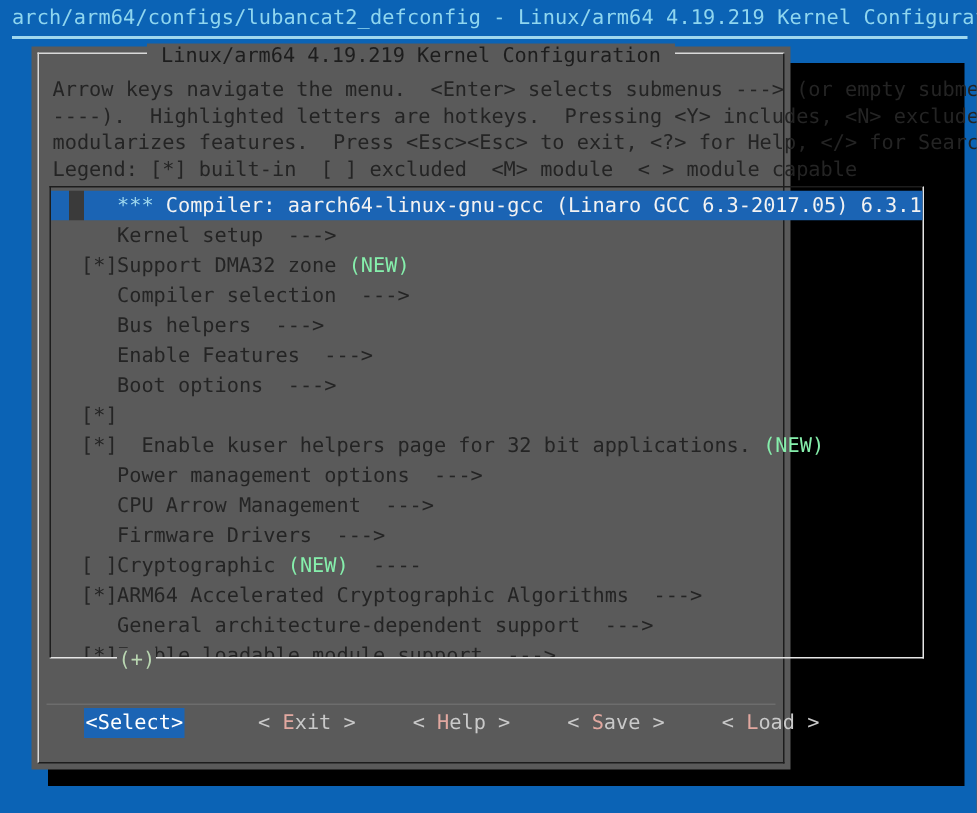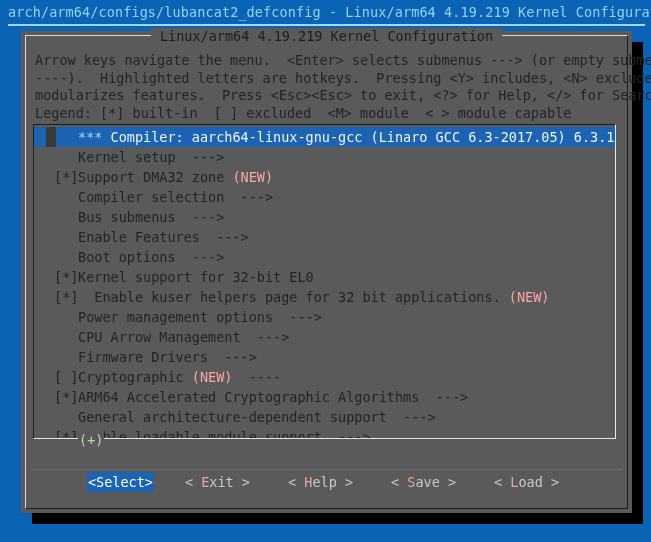--- a/index.html
+++ b/index.html
@@ -50,21 +50,21 @@
     width: 611px;
     height: 482px;
     background: #000000;
   }
 
   
   #dialog {
     position: absolute;
     left: 21px;
     top: 31px;
-    width: 611px;
+    width: 506px;
     height: 482px;
     background: #5a5a5a;
     box-sizing: border-box;
   }
   
   #dialog-frame {
     position: absolute;
     left: 4px;
     top: 4px;
     right: 4px;
@@ -133,21 +133,21 @@
     overflow: hidden;
   }
   .menu-row .tag {
     position: absolute;
     left: 20px;
     top: 0;
     white-space: pre;
     color: #242424;
   }
   .menu-row .new {
-    color: #fca5a5;
+    color: #86efac;
   }
   .menu-row.selected {
     padding-left: 0;
     height: 20px;
   }
   .menu-row.selected .cursor-block {
     display: inline-block;
     width: 12px;
     height: 20px;
     background: #1b64b4;
@@ -203,21 +203,21 @@
     padding: 0 2px;
     margin: 0 17px;
     white-space: pre;
   }
   .btn .hot {
     color: #e2a8a0;
   }
   .btn.active {
     background: #1b64b4;
     color: #ffffff;
-    margin: 0 12px;
+    margin: 0 30px;
     padding: 0 1px;
   }
   .btn.active .hot {
     color: #ffffff;
   }
   
   #button-sep {
     position: absolute;
     left: 5px;
     right: 5px;
@@ -247,24 +247,24 @@
 ----).  Highlighted letters are hotkeys.  Pressing &lt;Y&gt; includes, &lt;N&gt; excludes, &lt;M&gt;
 modularizes features.  Press &lt;Esc&gt;&lt;Esc&gt; to exit, &lt;?&gt; for Help, &lt;/&gt; for Search.
 Legend: [*] built-in  [ ] excluded  &lt;M&gt; module  &lt; &gt; module capable</div>
 
     <div id="listbox">
       <div id="menu-list">
           <div class="menu-row selected"><span class="cursor-block"></span><span class="cursor-block2"></span><span class="sel-text"><span class="stars">*** </span>Compiler: aarch64-linux-gnu-gcc (Linaro GCC 6.3-2017.05) 6.3.1 20170</span></div>
           <div class="menu-row"><span>Kernel setup</span><span>  ---&gt;</span></div>
           <div class="menu-row"><span class="tag">[*]</span><span>Support DMA32 zone </span><span class="new">(NEW)</span></div>
           <div class="menu-row"><span>Compiler selection</span><span>  ---&gt;</span></div>
-          <div class="menu-row"><span>Bus submenus</span><span>  ---&gt;</span></div>
+          <div class="menu-row"><span>Bus helpers</span><span>  ---&gt;</span></div>
           <div class="menu-row"><span>Enable Features</span><span>  ---&gt;</span></div>
           <div class="menu-row"><span>Boot options</span><span>  ---&gt;</span></div>
-          <div class="menu-row"><span class="tag">[*]</span><span>Kernel support for 32-bit EL0</span></div>
+          <div class="menu-row"><span class="tag">[*]</span></div>
           <div class="menu-row"><span class="tag">[*]</span><span>  Enable kuser helpers page for 32 bit applications. </span><span class="new">(NEW)</span></div>
           <div class="menu-row"><span>Power management options</span><span>  ---&gt;</span></div>
           <div class="menu-row"><span>CPU Arrow Management</span><span>  ---&gt;</span></div>
           <div class="menu-row"><span>Firmware Drivers</span><span>  ---&gt;</span></div>
           <div class="menu-row"><span class="tag">[ ]</span><span>Cryptographic </span><span class="new">(NEW)</span><span>  ----</span></div>
           <div class="menu-row"><span class="tag">[*]</span><span>ARM64 Accelerated Cryptographic Algorithms</span><span>  ---&gt;</span></div>
           <div class="menu-row"><span>General architecture-dependent support</span><span>  ---&gt;</span></div>
           <div class="menu-row"><span class="tag">[*]</span><span>Enable loadable module support</span><span>  ---&gt;</span></div>
         </div>
     </div>

